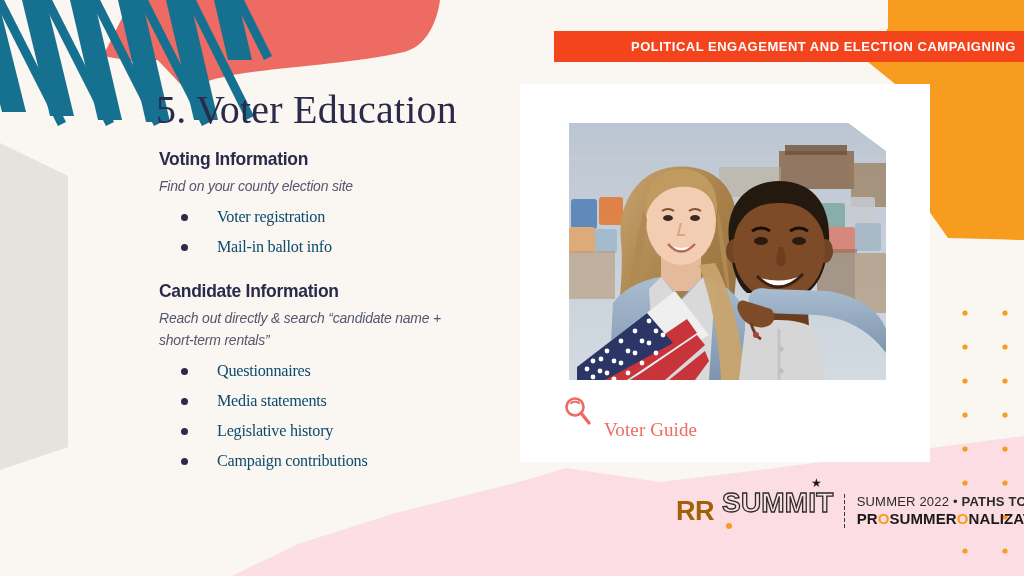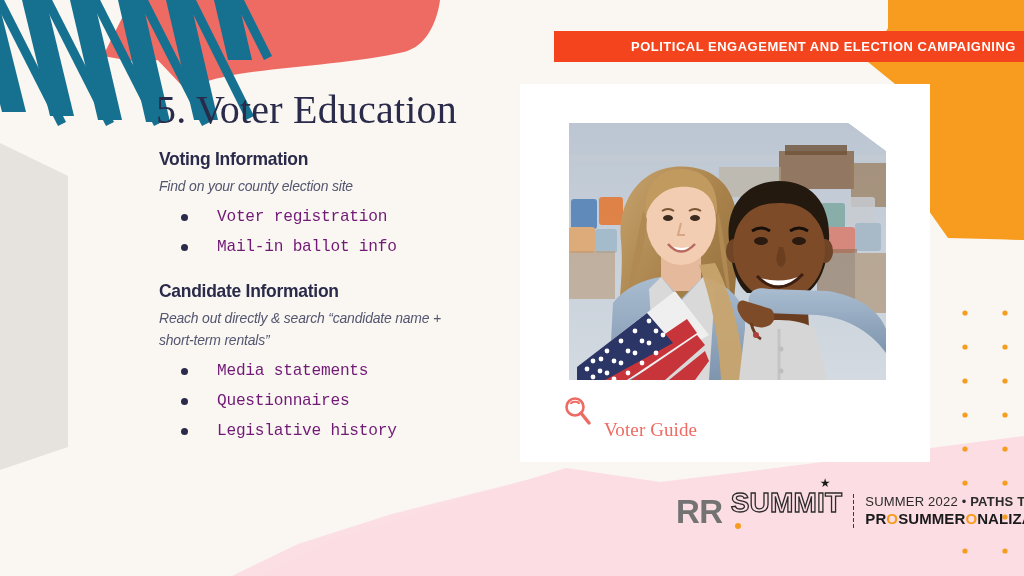--- a/index.html
+++ b/index.html
@@ -68,23 +68,23 @@
     transform-origin: left center;
   }
   ul.bullets {
     list-style: none;
     margin: 0 0 18px 0;
     padding: 0;
   }
   ul.bullets li {
     position: relative;
     padding-left: 58px;
-    font-family: Liberation Mono, monospace;
+    font-family: Liberation Serif, serif;
     font-size: 17px;
-    color: #701a75;
+    color: #0c4a6e;
     letter-spacing: -0.25px;
     line-height: 30px;
     white-space: nowrap;
   }
   ul.bullets li .dot {
     position: absolute;
     left: 22px;
     top: 12px;
     width: 7px;
     height: 7px;
@@ -163,23 +163,23 @@
   
   .footer-logo {
     position: absolute;
     left: 676px;
     top: 489px;
     display: flex;
     align-items: center;
   }
   .rr {
     font-family: "Liberation Sans", sans-serif;
-    font-size: 33px;
+    font-size: 27px;
     font-weight: bold;
-    color: #737373;
+    color: #a16207;
     letter-spacing: -0.5px;
     line-height: 1;
   }
   .summit-wrap { position: relative; margin-left: 8px; line-height: 1; }
   .summit {
     font-family: "Liberation Sans", sans-serif;
     font-size: 28px;
     font-weight: bold;
     letter-spacing: 0.2px;
     color: transparent;
@@ -306,29 +306,33 @@
         </li>
       </ul>
     </div>
 
     <div>
       <p class="sec-head">Candidate Information</p>
       <p class="sec-sub">Reach out directly &amp; search “candidate name + short-term rentals”</p>
       <ul class="bullets">
         <li>
           <span class="dot"></span>
+          <span class="txt">Questionnaires</span>
+        </li>
+        <li>
+          <span class="dot"></span>
           <span class="txt">Media statements</span>
         </li>
         <li>
           <span class="dot"></span>
-          <span class="txt">Questionnaires</span>
+          <span class="txt">Legislative history</span>
         </li>
         <li>
           <span class="dot"></span>
-          <span class="txt">Legislative history</span>
+          <span class="txt">Campaign contributions</span>
         </li>
       </ul>
     </div>
   </div>
 
   <div class="card"></div>
 
   <div class="photo">
     <svg width="317" height="257" viewBox="0 0 317 257" xmlns="http://www.w3.org/2000/svg">
       <defs>

